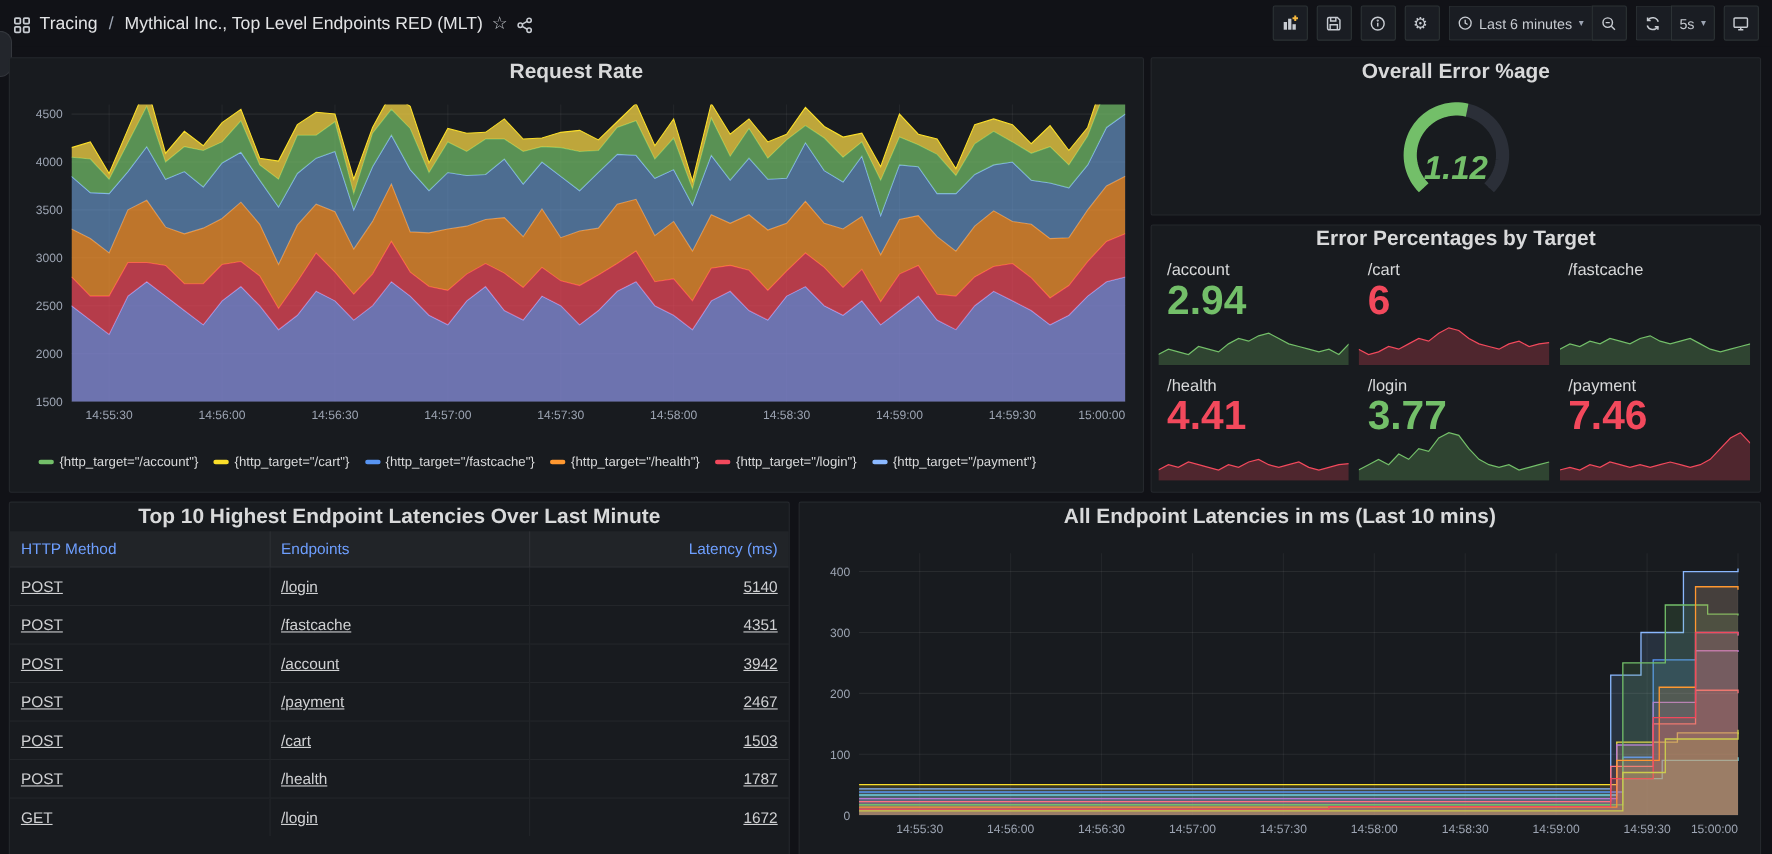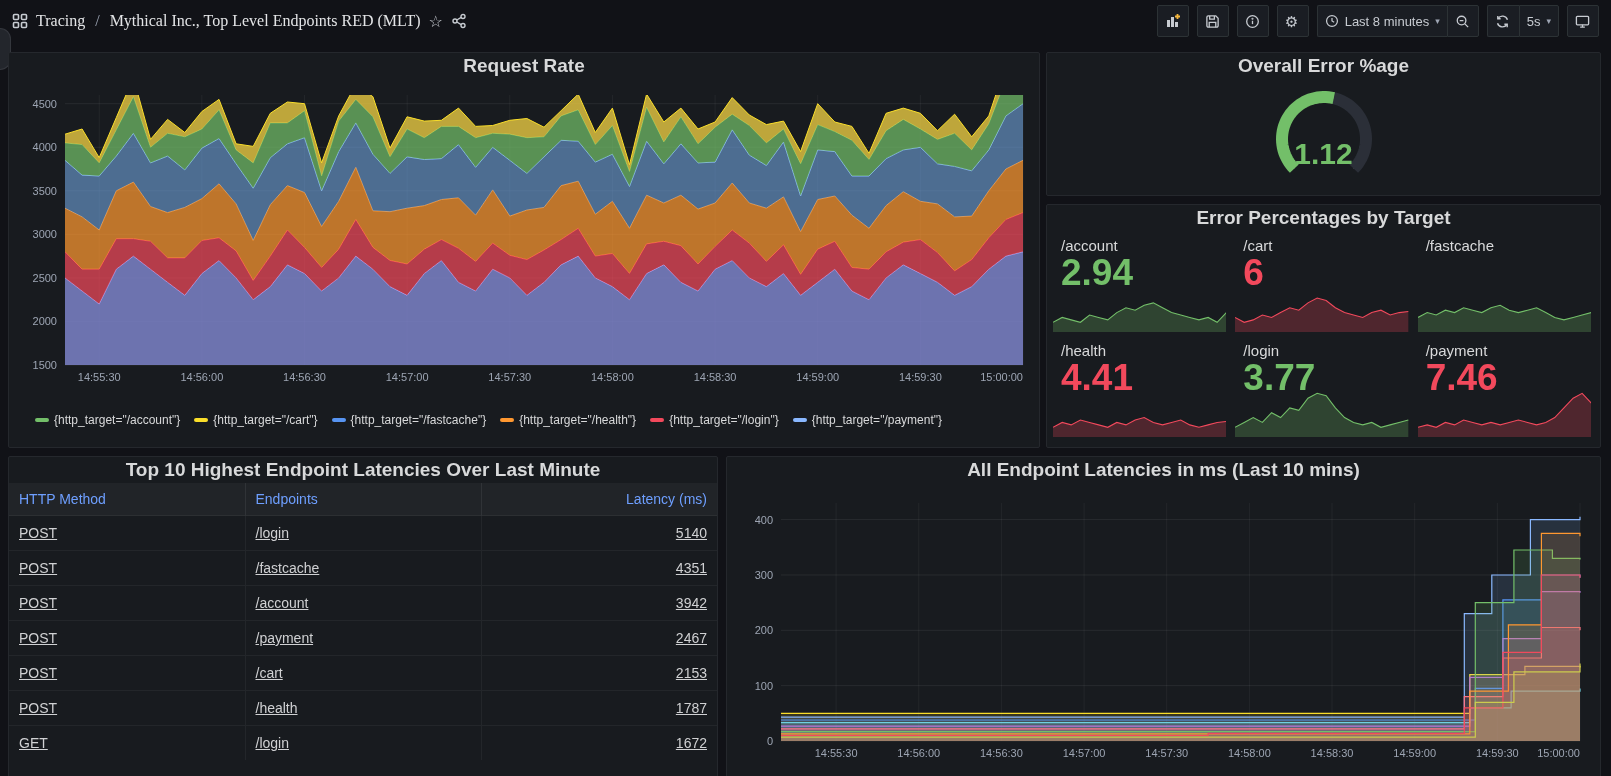--- a/index.html
+++ b/index.html
@@ -1,21 +1,21 @@
 <!DOCTYPE html>
 <html><head>
 <meta charset="utf-8">
 <style>
   * { margin:0; padding:0; box-sizing:border-box; }
   html,body { width:1611px; height:776px; overflow:hidden; background:#111217;
     font-family:"Liberation Sans", sans-serif; color:#d8d9da; }
   
   .nav { position:absolute; left:0; top:0; width:1611px; height:42px;
     display:flex; align-items:center; padding:0 12px; background:#111217; }
-  .crumb { display:flex; align-items:center; gap:8px; font-size:16px; color:#e3e4e6;font-family:Liberation Serif, serif; }
+  .crumb { display:flex; align-items:flex-end; gap:8px; font-size:16px; color:#e3e4e6; }
   .crumb .sep { color:#9da5b3; margin:0 2px; }
   .icon-btn { display:flex; align-items:center; justify-content:center; cursor:pointer; color:#c7cbd1; }
   .nav-right { margin-left:auto; display:flex; align-items:center; gap:8px; }
   .tb-btn { height:32px; min-width:32px; padding:0 7px; display:flex; align-items:center; gap:6px;
     background:#1a1d23; border:1px solid #2c3235; border-radius:2px; color:#c7cbd1;
     font-size:13px; cursor:pointer; }
   .tb-group { display:flex; align-items:stretch; }
   .tb-group .tb-btn { border-radius:0; border-right-width:0; }
   .tb-group .tb-btn:first-child { border-radius:2px 0 0 2px; }
   .tb-group .tb-btn:last-child { border-radius:0 2px 2px 0; border-right-width:1px;align-items:center; }
@@ -26,21 +26,21 @@
   .dash { position:absolute; left:0; top:42px; width:1611px; height:734px; }
   .panel { position:absolute; background:#181b1f; border:1px solid #25282d; border-radius:2px; }
   .p-title { height:26px; display:flex; align-items:center; justify-content:center;
     font-size:19px; font-weight:bold; color:#d8d9da; cursor:pointer; }
   #p-request { left:8px;   top:10px;  width:1032px; height:396px; }
   #p-gauge   { left:1046px; top:10px;  width:555px;  height:144px; }
   #p-errors  { left:1046px; top:162px; width:555px;  height:244px; }
   #p-table   { left:8px;   top:414px; width:710px;  height:340px; }
   #p-latency { left:726px; top:414px; width:875px;  height:340px; }
   
-  .gauge-wrap { display:flex; justify-content:center; align-items:flex-start; height:108px; position:relative; }
+  .gauge-wrap { display:flex; justify-content:center; align-items:center; height:108px; position:relative;font-style:italic; }
   .gauge-value { position:absolute; font-size:30px; font-weight:bold; color:#73BF69; top:58px; }
   
   .stats-grid { display:grid; grid-template-columns:1fr 1fr 1fr; grid-template-rows:1fr 1fr;
     gap:6px; padding:2px 6px 6px 6px; height:212px; }
   .stat-cell { position:relative; overflow:hidden; }
   .stat-label { font-size:15px; color:#d8d9da; padding:4px 8px 0 8px; }
   .stat-value { font-size:37px; font-weight:bold; line-height:1.05; padding:0 8px; }
   .stat-spark { position:absolute; left:0; right:0; bottom:0; height:52px; }
   
   .gtable { width:100%; border-collapse:collapse; font-size:14px; table-layout:fixed; }
@@ -111,21 +111,21 @@
     </span>
     <span class="tb-btn">
       <span style="font-size:15px; line-height:1;">⚙</span>
     </span>
     <span class="tb-group">
       <span class="tb-btn">
         <svg width="14" height="14" viewBox="0 0 16 16" fill="none" stroke="#c7cbd1" stroke-width="1.4">
           <circle cx="8" cy="8" r="6.2"></circle>
             <path d="M8 4.5V8l2.5 1.5"></path>
           </svg>
-        <span>Last 8 minutes</span>
+        <span>Last 6 minutes</span>
         <span class="caret">▾</span>
       </span>
       <span class="tb-btn">
         <svg width="15" height="15" viewBox="0 0 16 16" fill="none" stroke="#c7cbd1" stroke-width="1.4">
           <circle cx="7" cy="7" r="4.6"></circle>
             <path d="M10.5 10.5L14 14M5 7h4"></path>
           </svg>
       </span>
     </span>
     <span class="tb-group">
@@ -327,21 +327,21 @@
             <td><a>3942</a></td>
           </tr>
           <tr>
             <td><a>POST</a></td>
             <td><a>/payment</a></td>
             <td><a>2467</a></td>
           </tr>
           <tr>
             <td><a>POST</a></td>
             <td><a>/cart</a></td>
-            <td><a>2153</a></td>
+            <td><a>1503</a></td>
           </tr>
           <tr>
             <td><a>POST</a></td>
             <td><a>/health</a></td>
             <td><a>1787</a></td>
           </tr>
           <tr>
             <td><a>GET</a></td>
             <td><a>/login</a></td>
             <td><a>1672</a></td>

